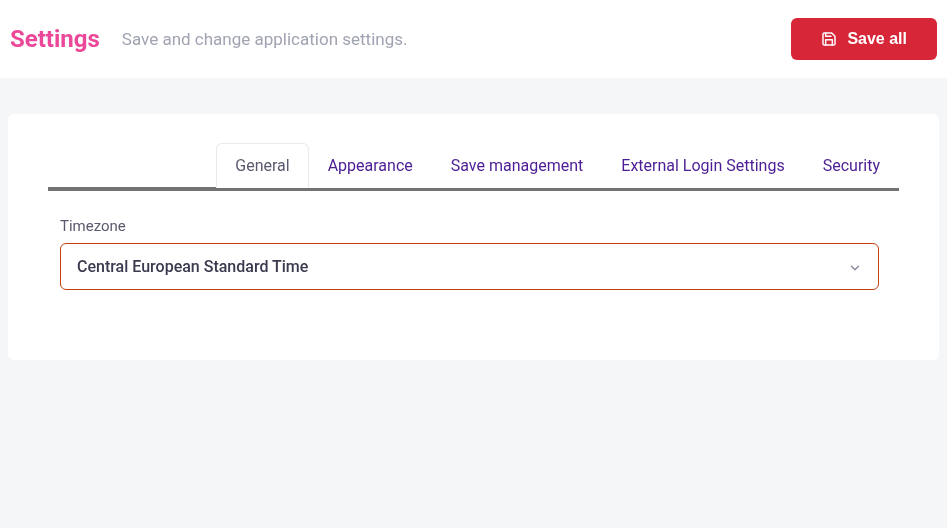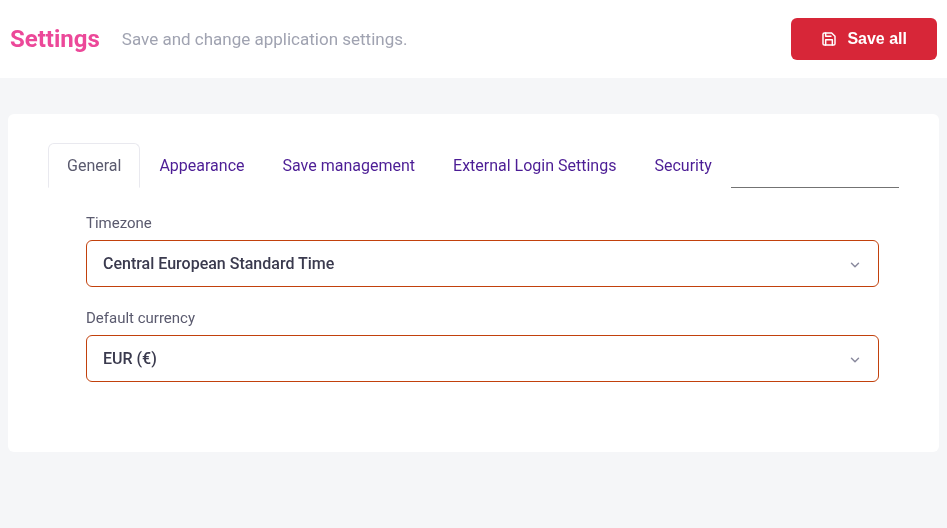--- a/index.html
+++ b/index.html
@@ -59,42 +59,43 @@
     .content-wrap {
       padding: 36px 8px 8px 8px;
     }
     .card {
       background: #ffffff;
       border-radius: 6px;
       padding: 28px 40px 48px 40px;
     }
     .tabs {
       display: flex;
-      border-bottom: 1px solid #737373;
+      border-bottom: 4px solid #737373;
       margin-bottom: 26px;
+      justify-content: flex-end;
     }
     .tab {
       padding: 12px 18px;
       font-size: 16px;
       color: #4c1d95;
       cursor: pointer;
       border: 1px solid transparent;
       border-bottom: none;
       position: relative;
       top: 1px;
       background: #ffffff;
     }
     .tab.active {
       color: #5a5a6e;
       border: 1px solid #e9e9ef;
       border-bottom: 1px solid #ffffff;
       border-radius: 6px 6px 0 0;
     }
     .form-group {
-      margin: 0 20px 22px 38px;
+      margin: 0 20px 22px 12px;
     }
     .form-label {
       font-size: 15px;
       color: #5a5a6e;
       margin-bottom: 8px;
       display: block;
     }
     .select-box {
       width: 100%;
       border: 1px solid #c2410c;
@@ -163,27 +164,16 @@
       <div class="select-box">
         <span class="select-value">Central European Standard Time</span>
         <span class="chevron">
           <svg viewBox="0 0 24 24" fill="none" stroke="currentColor" stroke-width="2.5" stroke-linecap="round" stroke-linejoin="round">
               <polyline points="6 9 12 15 18 9"></polyline>
             </svg>
         </span>
       </div>
     </div>
 
-    <div class="form-group">
-      <label class="form-label">Default currency</label>
-      <div class="select-box">
-        <span class="select-value">EUR (€)</span>
-        <span class="chevron">
-          <svg viewBox="0 0 24 24" fill="none" stroke="currentColor" stroke-width="2.5" stroke-linecap="round" stroke-linejoin="round">
-              <polyline points="6 9 12 15 18 9"></polyline>
-            </svg>
-        </span>
-      </div>
-    </div>
 
 
   </div>
 </div>
 
 </body></html>

